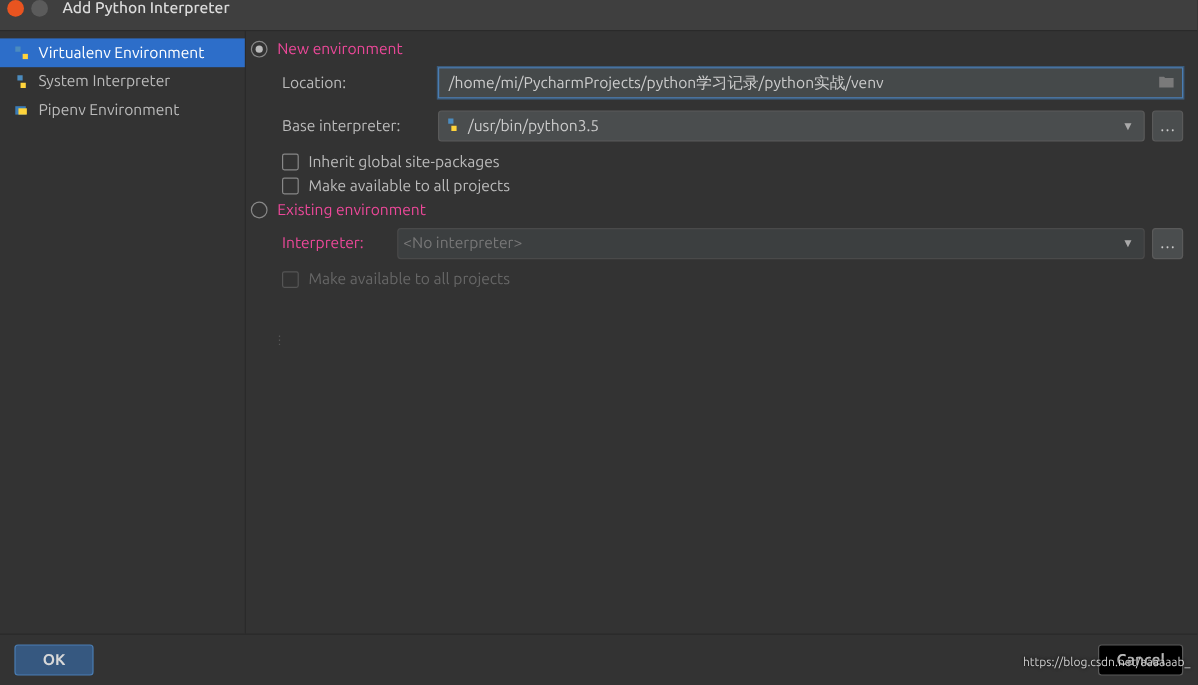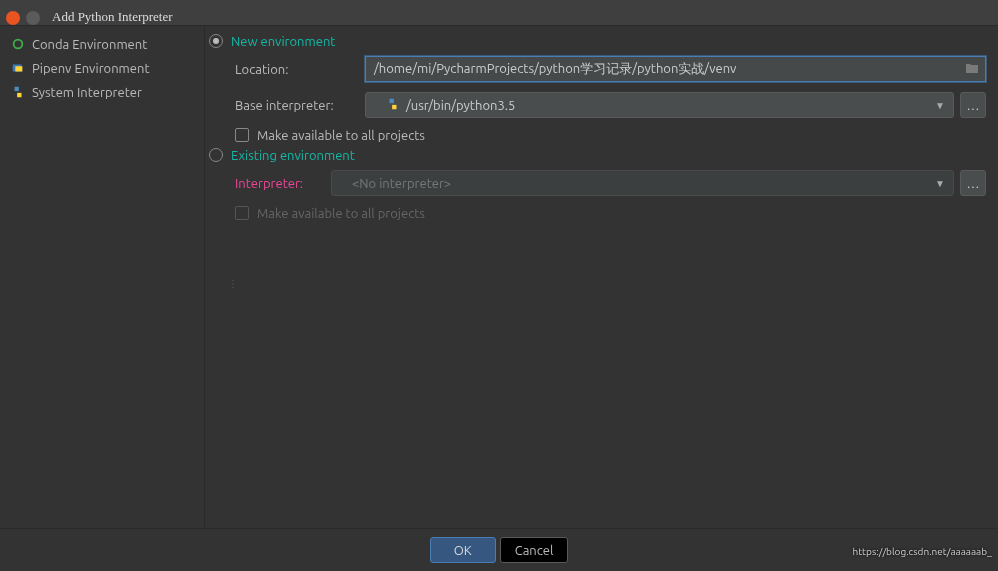--- a/index.html
+++ b/index.html
@@ -9,24 +9,23 @@
   font-family: "Ubuntu", "Segoe UI", sans-serif;
   font-size: 13px;
   color: #bbbbbb;
   overflow: hidden;
   position: relative;
 }
 .titlebar {
   height: 26px;
   background: #3f3f3f;
   display: flex;
-  align-items: flex-end;
+  align-items: flex-start;
   padding: 0 6px;
   border-bottom: 1px solid #2a2a2a;
-  font-family: Liberation Serif, serif;
 }
 .win-btn {
   width: 14px; height: 14px;
   border-radius: 50%;
   margin-right: 6px;
   display: inline-flex;
   align-items: center;
   justify-content: center;
 }
 .win-close { background: #e95420; }
@@ -77,21 +76,21 @@
   display: inline-flex;
   align-items: center;
   justify-content: center;
 }
 .radio.checked::after {
   content: "";
   width: 6px; height: 6px;
   border-radius: 50%;
   background: #bbbbbb;
 }
-.radio-label { color: #14b8a6; }
+.radio-label { color: #ec4899; }
 .indent { margin-left: 26px; }
 .field-row {
   display: flex;
   align-items: center;
   margin-bottom: 10px;
 }
 .field-label {
   width: 130px;
   color: #bbbbbb;
 }
@@ -116,21 +115,21 @@
   color: #888;
 }
 .combo {
   flex: 1;
   height: 26px;
   background: #4a4d4e;
   border: 1px solid #5a5a5a;
   border-radius: 3px;
   display: flex;
   align-items: center;
-  padding: 0 20px;
+  padding: 0 4px;
   color: #cccccc;
   position: relative;
 }
 .combo-arrow {
   position: absolute;
   right: 8px;
   color: #aaa;
   font-size: 10px;
 }
 .combo.disabled {
@@ -164,23 +163,24 @@
 .checkbox-label.disabled { color: #666; }
 .disabled-section .field-label { color: #ec4899; }
 
 .footer {
   position: absolute;
   bottom: 0; left: 0; right: 0;
   height: 43px;
   border-top: 1px solid #2a2a2a;
   display: flex;
   align-items: center;
-  justify-content: center;
+  justify-content: space-between;
   padding: 0 12px;
   gap: 4px;
+  font-weight: bold;
 }
 .btn {
   height: 26px;
   min-width: 66px;
   border-radius: 3px;
   display: flex;
   align-items: center;
   justify-content: center;
   padding: 0 14px;
   font-size: 13px;
@@ -218,45 +218,46 @@
 <body>
 
 <div class="titlebar">
   <span class="win-btn win-close"></span>
   <span class="win-btn win-min"></span>
   <span class="title-text">Add Python Interpreter</span>
 </div>
 
 <div class="body-area">
   <div class="sidebar">
+    <div class="sidebar-item selected">
+      <span class="sidebar-icon">
+        <svg class="py-icon-svg" viewBox="0 0 16 16">
+            <rect x="2" y="2" width="5" height="5" fill="#4b8bbe"></rect>
+            <rect x="9" y="9" width="5" height="5" fill="#ffd43b"></rect>
+          </svg>
+      </span>
+      <span>Virtualenv Environment</span>
+    </div>
     <div class="sidebar-item">
       <span class="sidebar-icon">
         <svg class="py-icon-svg" viewBox="0 0 16 16">
-            <circle cx="8" cy="8" r="5" fill="none" stroke="#3eb049" stroke-width="2"></circle>
+            <path d="M4 2h5v5H4z" fill="#4b8bbe"></path>
+            <path d="M7 9h5v5H7z" fill="#ffd43b"></path>
           </svg>
       </span>
-      <span>Conda Environment</span>
+      <span>System Interpreter</span>
     </div>
     <div class="sidebar-item">
       <span class="sidebar-icon">
         <svg class="py-icon-svg" viewBox="0 0 16 16">
             <rect x="2" y="4" width="10" height="8" fill="#3a7cb8"></rect>
             <rect x="5" y="6" width="8" height="6" fill="#ffd43b"></rect>
           </svg>
       </span>
       <span>Pipenv Environment</span>
-    </div>
-    <div class="sidebar-item">
-      <span class="sidebar-icon">
-        <svg class="py-icon-svg" viewBox="0 0 16 16">
-            <path d="M4 2h5v5H4z" fill="#4b8bbe"></path>
-            <path d="M7 9h5v5H7z" fill="#ffd43b"></path>
-          </svg>
-      </span>
-      <span>System Interpreter</span>
     </div>
   </div>
 
   <div class="content">
     <div class="row">
       <span class="radio checked"></span>
       <span class="radio-label">New environment</span>
     </div>
 
     <div class="indent">
@@ -282,20 +283,24 @@
               </svg>
           </span>
           <span>/usr/bin/python3.5</span>
           <span class="combo-arrow">▼</span>
         </div>
         <div class="ellipsis-btn">…</div>
       </div>
 
       <div class="checkbox-row">
         <span class="checkbox"></span>
+        <span class="checkbox-label">Inherit global site-packages</span>
+      </div>
+      <div class="checkbox-row">
+        <span class="checkbox"></span>
         <span class="checkbox-label">Make available to all projects</span>
       </div>
     </div>
 
     <div class="row" style="margin-top:4px">
       <span class="radio"></span>
       <span class="radio-label">Existing environment</span>
     </div>
 
     <div class="indent disabled-section">

